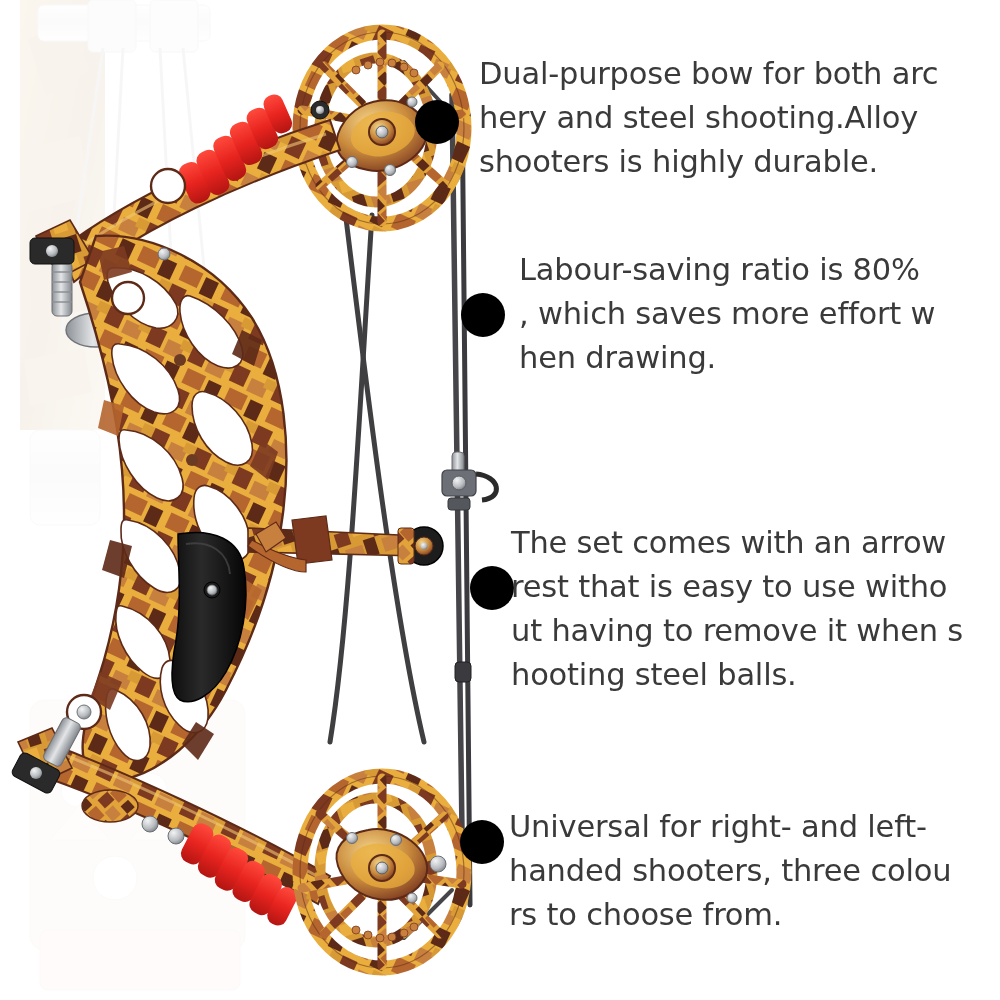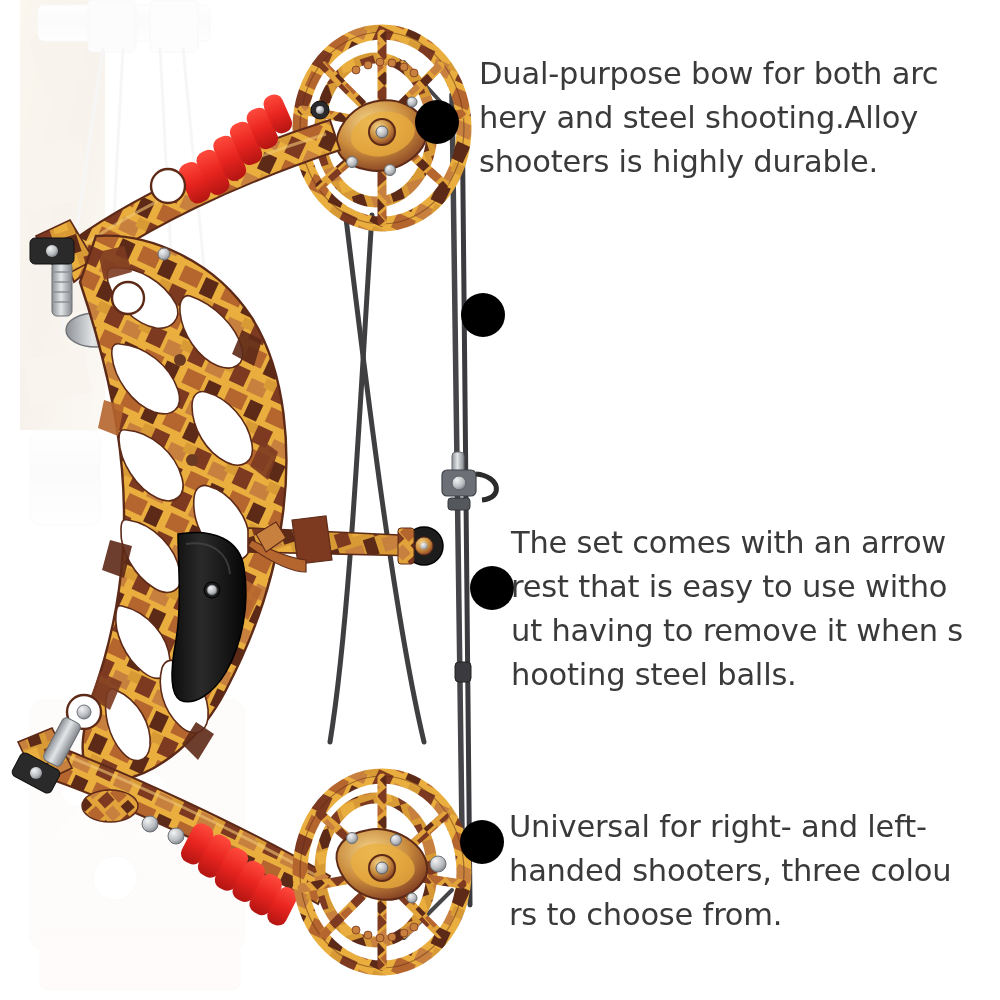--- a/index.html
+++ b/index.html
@@ -375,20 +375,23 @@
   </svg>
 
   <div class="bullet" style="left:415px;top:100px;width:44px;height:44px;"></div>
   <div class="bullet" style="left:461px;top:293px;width:44px;height:44px;"></div>
   <div class="bullet" style="left:470px;top:566px;width:44px;height:44px;"></div>
   <div class="bullet" style="left:460px;top:820px;width:44px;height:44px;"></div>
 
   <div class="feature-text f1">Dual-purpose bow for both arc
 hery and steel shooting.Alloy
 shooters is highly durable.</div>
+  <div class="feature-text f2">Labour-saving ratio is 80%
+, which saves more effort w
+hen drawing.</div>
   <div class="feature-text f3">The set comes with an arrow
 rest that is easy to use witho
 ut having to remove it when s
 hooting steel balls.</div>
   <div class="feature-text f4">Universal for right- and left-
 handed shooters, three colou
 rs to choose from.</div>
 
 </div>
 

